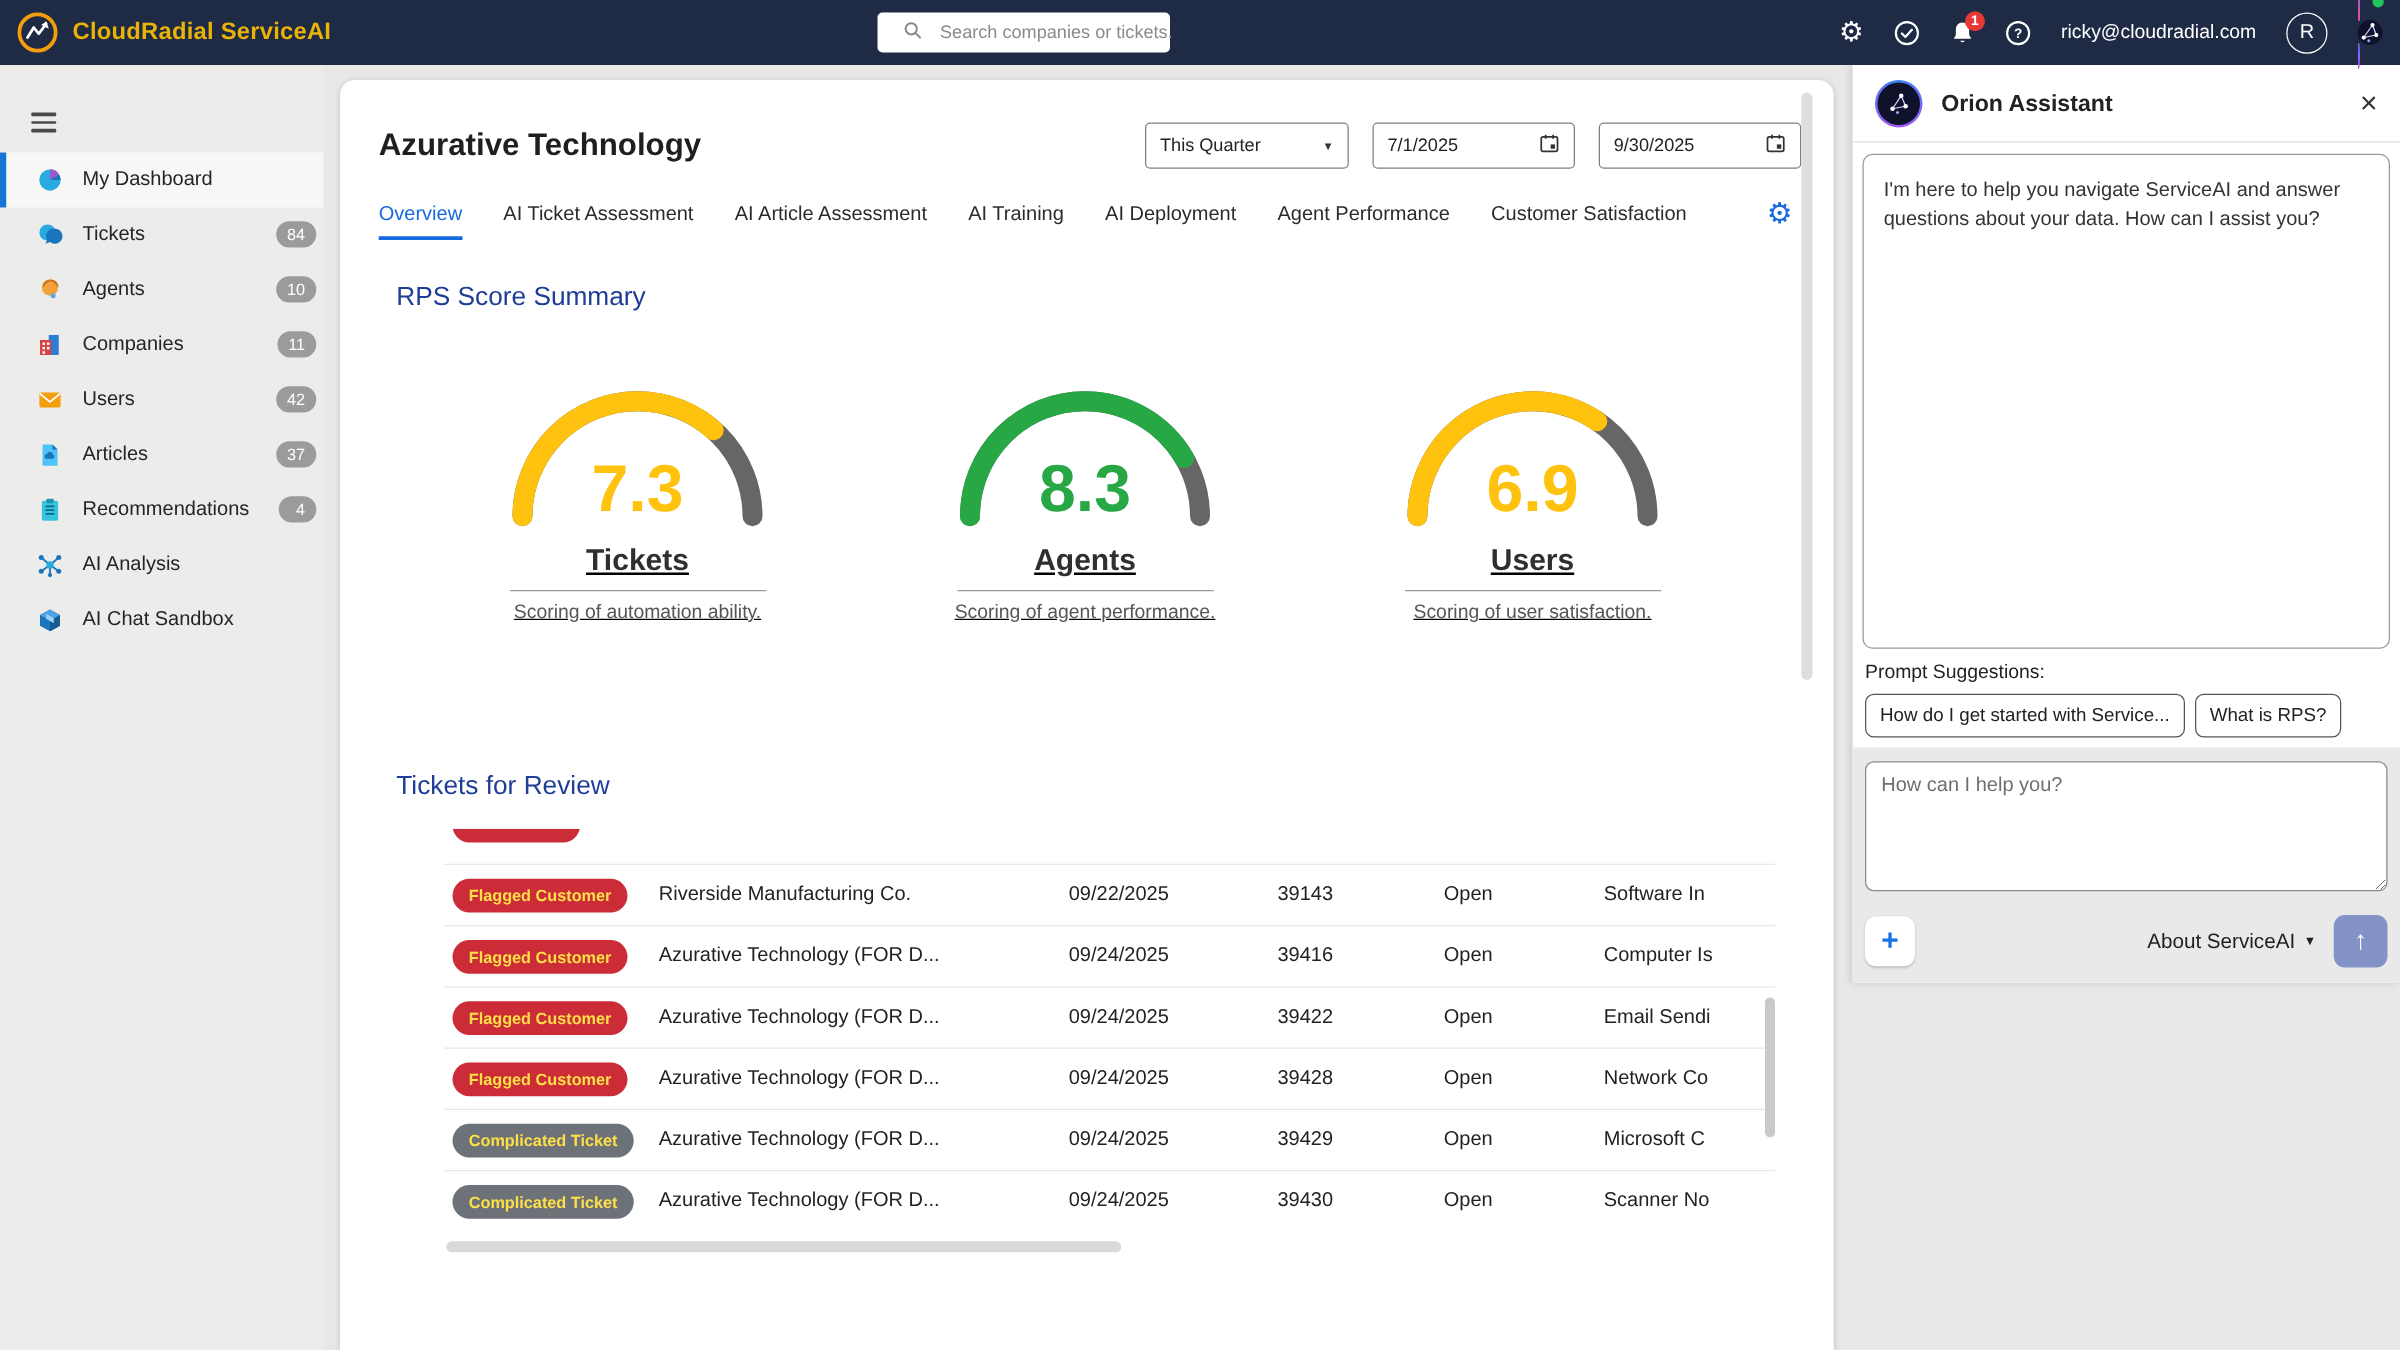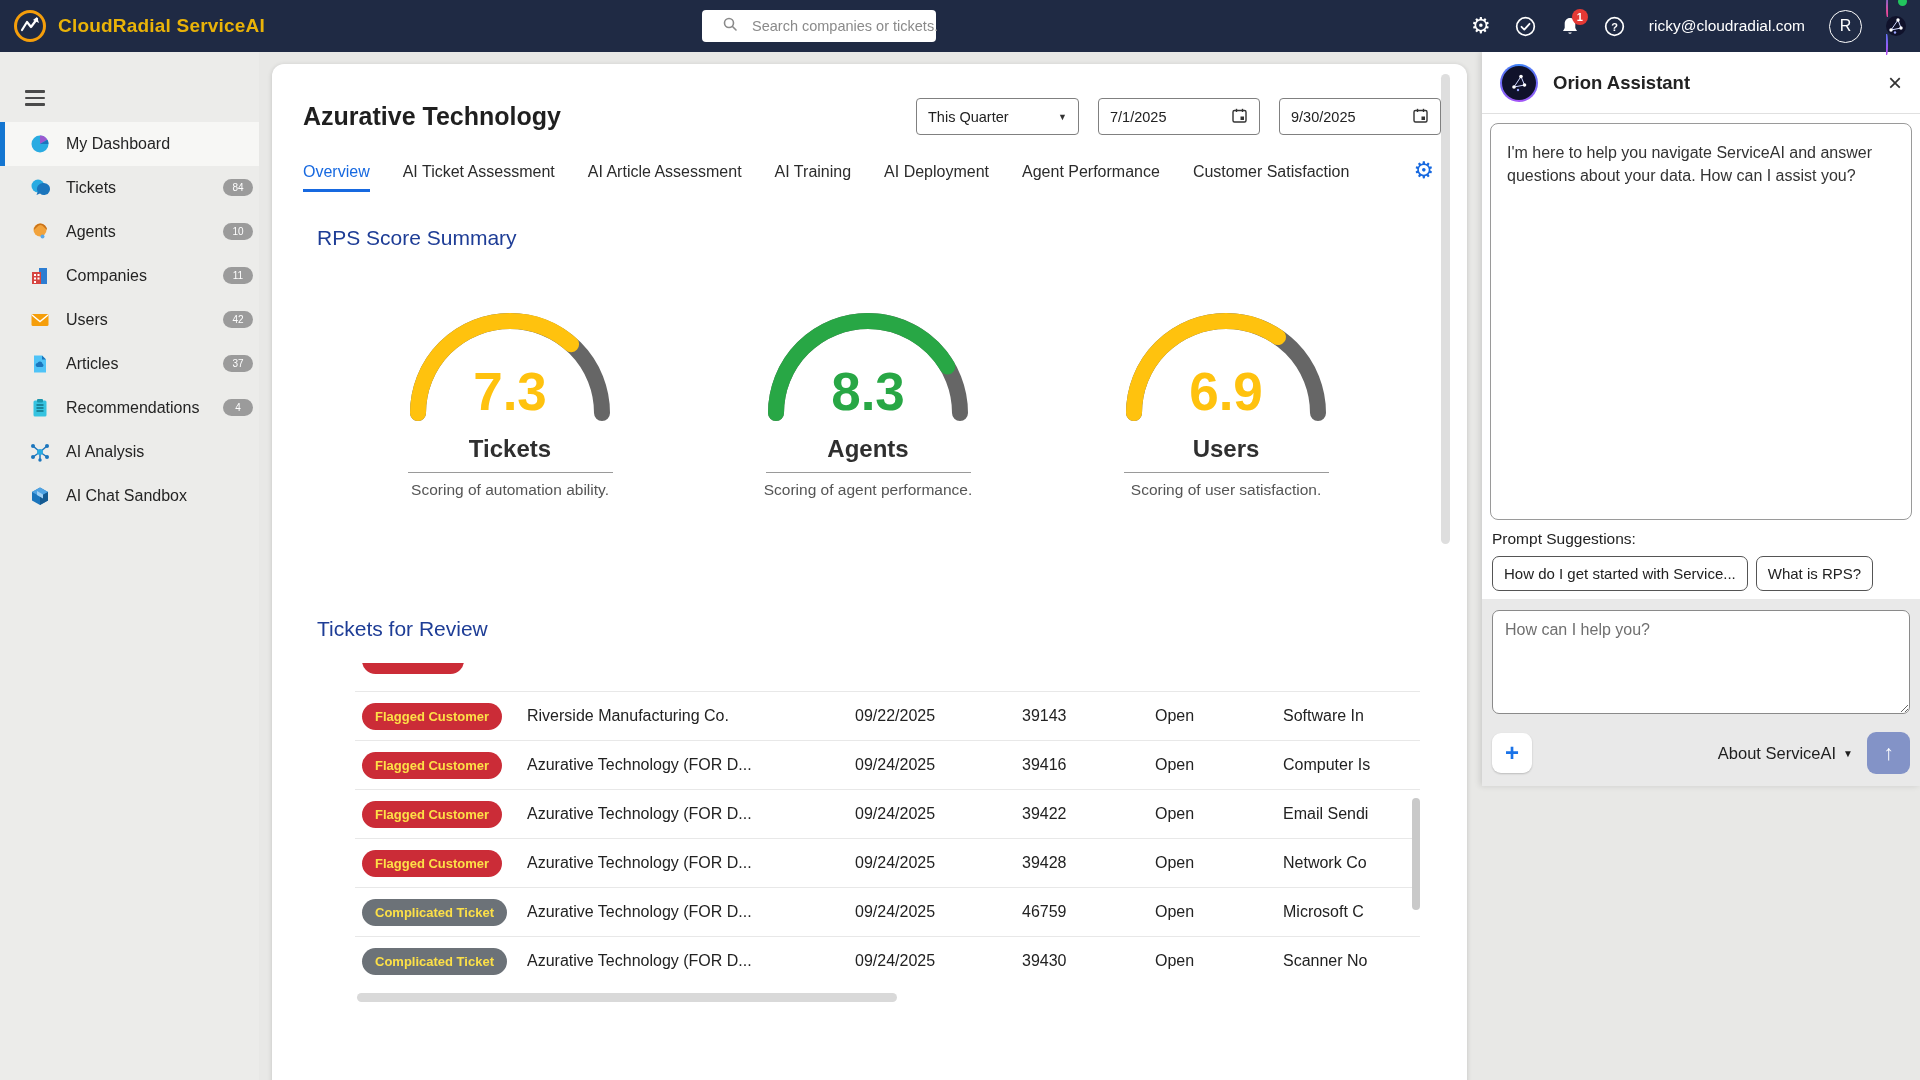--- a/index.html
+++ b/index.html
@@ -28,21 +28,21 @@
 
   
   .sidebar { position:absolute; left:0; top:52px; width:259px; height:1028px; background:#ececea; }
   .hamburger { margin:38px 0 16px 25px; cursor:pointer; width:20px; }
   .hamburger div { height:2.5px; background:#4a4a4a; margin-bottom:4px; border-radius:1px; }
   .side-item { height:44px; display:flex; align-items:center; padding-left:29px; position:relative; cursor:pointer; }
   .side-item.active { background:#f7f7f5; }
   .side-item.active::before { content:""; position:absolute; left:0; top:0; width:5px; height:100%; background:#1476d1; }
   .side-ic { width:22px; height:22px; display:flex; align-items:center; justify-content:center; }
   .side-label { margin-left:15px; font-size:16px; color:#242424; }
-  .side-badge { margin-left:auto; margin-right:6px; background:#9b9b9b; color:#fff; font-size:10px; border-radius:11px; padding:3px 9px; min-width:30px; text-align:center; }
+  .side-badge { margin-left:auto; margin-right:6px; background:#9b9b9b; color:#fff; font-size:13px; border-radius:11px; padding:3px 9px; min-width:30px; text-align:right; }
 
   
   .page { position:absolute; left:259px; top:52px; width:1223px; height:1028px; background:#e8e8e6; }
   .main-card { position:absolute; left:13px; top:12px; width:1195px; height:1120px; background:#ffffff; border-radius:12px; box-shadow:0 1px 5px rgba(0,0,0,.16); }
   .main-scrollbar { position:absolute; left:1182px; top:12px; width:9px; height:990px; }
   .main-scrollbar .thumb { width:9px; height:470px; margin-top:10px; background:#dedede; border-radius:5px; }
 
   .card-header { display:flex; align-items:center; padding:34px 26px 0 31px; }
   .page-title { font-size:25px; font-weight:bold; color:#1f1f1f; }
   .header-controls { margin-left:auto; display:flex; gap:19px; }
@@ -54,21 +54,21 @@
 
   .tabs-row { display:flex; gap:33px; padding:28px 0 0 31px; position:relative; align-items:flex-end; }
   .tab { font-size:16px; color:#2b2b2b; padding-bottom:11px; cursor:pointer; white-space:nowrap; }
   .tab.active { color:#1769e0; border-bottom:3.5px solid #1769e0; padding-bottom:8px; }
   .tabs-gear { position:absolute; right:33px; top:22px; color:#1769e0; font-size:23px; cursor:pointer; }
 
   .section-heading { font-size:21px; color:#1e3d96; margin:34px 0 0 45px; }
 
   
   .gauges { display:flex; margin:53px 0 0 88px; gap:58px; }
-  .gauge { width:300px; text-align:center; position:relative; }
+  .gauge { width:300px; text-align:center; position:relative;text-decoration:underline; }
   .gauge svg { display:block; margin:0 auto; }
   .gauge-value { position:absolute; top:58px; left:0; width:100%; text-align:center; font-size:53px; font-weight:bold; }
   .gauge-label { margin-top:10px; font-size:24px; font-weight:bold; color:#2f2f2f; }
   .gauge-rule { width:205px; border:none; border-top:1px solid #9a9a9a; margin:9px auto 8px; }
   .gauge-desc { font-size:15.5px; color:#555; }
 
   
   .review-heading { margin-top:118px; }
   .table-viewport { margin:22px 0 0 83px; width:1065px; position:relative; overflow:hidden; }
   .partial-row { height:28px; overflow:hidden; position:relative; }
@@ -413,21 +413,21 @@
         <span class="cell-company">Azurative Technology (FOR D...</span>
         <span>09/24/2025</span>
         <span>39428</span>
         <span>Open</span>
         <span class="cell-cat">Network Co</span>
       </div>
       <div class="t-row">
         <span class="cell-badge"><span class="pill gray">Complicated Ticket</span></span>
         <span class="cell-company">Azurative Technology (FOR D...</span>
         <span>09/24/2025</span>
-        <span>46759</span>
+        <span>39429</span>
         <span>Open</span>
         <span class="cell-cat">Microsoft C</span>
       </div>
       <div class="t-row">
         <span class="cell-badge"><span class="pill gray">Complicated Ticket</span></span>
         <span class="cell-company">Azurative Technology (FOR D...</span>
         <span>09/24/2025</span>
         <span>39430</span>
         <span>Open</span>
         <span class="cell-cat">Scanner No</span>

